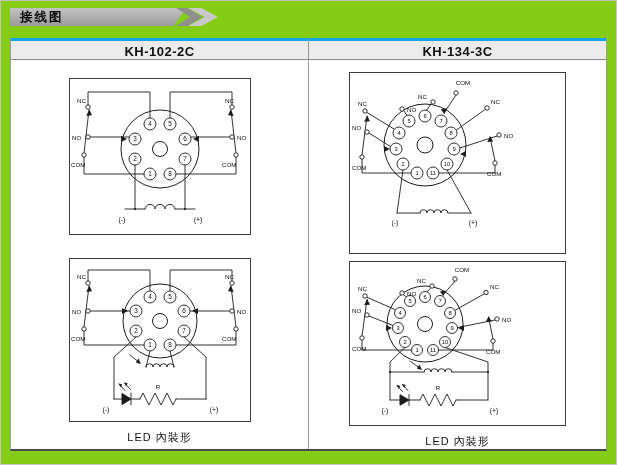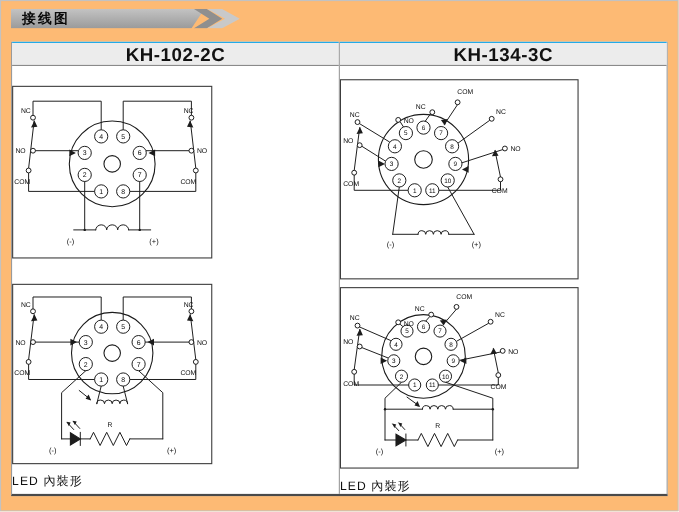--- a/index.html
+++ b/index.html
@@ -1,40 +1,40 @@
 <!DOCTYPE html>
 <html><head>
 <meta charset="utf-8">
 <style>
   * { margin:0; padding:0; box-sizing:border-box; }
   html,body { width:617px; height:465px; }
   body { background:#fff; font-family:"Liberation Sans","DejaVu Sans",sans-serif; position:relative; overflow:hidden; }
-  .page { position:absolute; inset:0; background:#fdba74; border:1px solid #c2c2c2; }
+  .page { position:absolute; inset:0; background:#84cc16; border:1px solid #c2c2c2; }
 
   
   .banner { position:absolute; top:7px; left:9px; height:18px; display:flex; align-items:stretch; }
   .banner-main { width:176px; background:linear-gradient(180deg,#c3c3c3,#9a9a9a);
     clip-path:polygon(0 0,100% 0,calc(100% - 12px) 100%,0 100%);
     display:flex; align-items:center; padding-left:10px;
     font-weight:bold; font-size:12.5px; letter-spacing:2px; color:#0a0a0a; }
   .banner-chev { height:100%; }
   .banner-chev.dark  { width:26px; margin-left:-10px; background:#8f8f8f;
     clip-path:polygon(0 0,45% 0,100% 50%,45% 100%,0 100%,55% 50%); }
   .banner-chev.light { width:30px; margin-left:-14px; background:#c9c9c9;
     clip-path:polygon(0 0,45% 0,100% 50%,45% 100%,0 100%,55% 50%); }
 
   
   .table { position:absolute; left:9px; right:9px; top:37px; bottom:13px;
     border-left:1px solid #9a9a9a; border-right:1px solid #9a9a9a; border-bottom:2px solid #4a4a4a;
     display:flex; background:#fff; }
   .col { flex:1; display:flex; flex-direction:column; min-width:0; }
   .col + .col { border-left:1px solid #9a9a9a; }
-  .col-header { height:22px; background:#ececec; border-top:1px solid #0ea5e9; border-bottom:1px solid #8a8a8a;
-    text-align:center; font-size:17px; font-weight:bold; line-height:21px; letter-spacing:.5px; color:#111; }
-  .col-body { flex:1; display:flex; flex-direction:column; align-items:flex-start; }
+  .col-header { height:22px; background:#ececec; border-top:3px solid #0ea5e9; border-bottom:1px solid #8a8a8a;
+    text-align:center; font-size:13px; font-weight:bold; line-height:21px; letter-spacing:.5px; color:#111; }
+  .col-body { flex:1; display:flex; flex-direction:column; align-items:center; }
   .caption { font-size:11px; color:#111; letter-spacing:1px; }
 
   .dbox { border:1px solid #3c3c3c; background:#fff; }
   .dbox svg { display:block; width:100%; height:100%; }
   .d2s { width:182px; height:157px; margin-top:18px; }
   .d2l { width:182px; height:164px; margin-top:23px; }
   .d3s { width:217px; height:182px; margin-top:12px; }
   .d3l { width:217px; height:165px; margin-top:7px; }
   .col .caption { margin-top:8px; }
 

